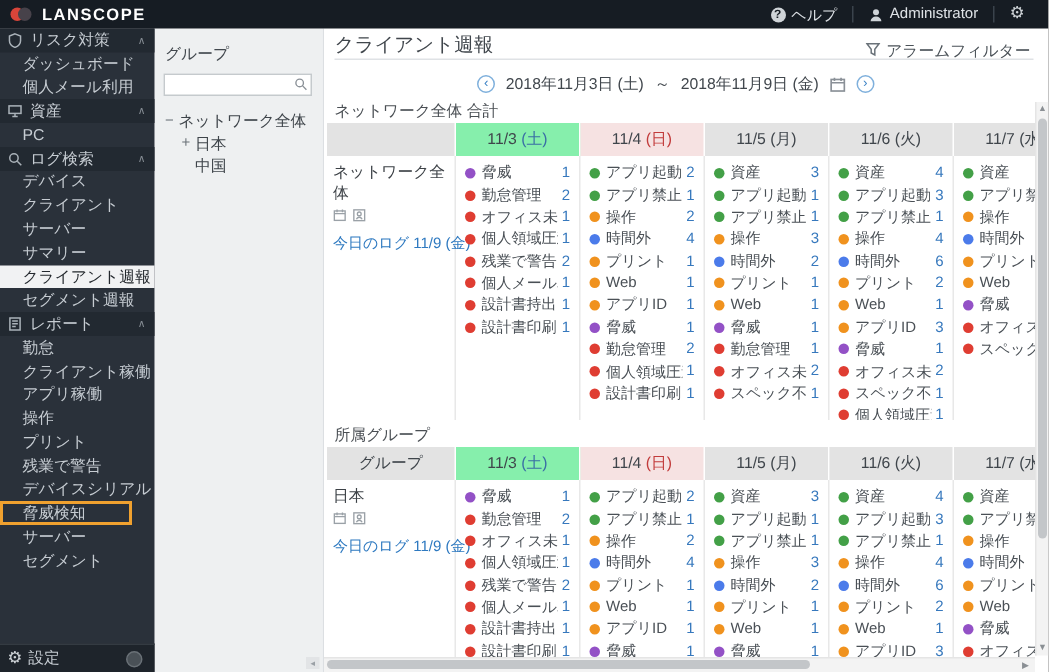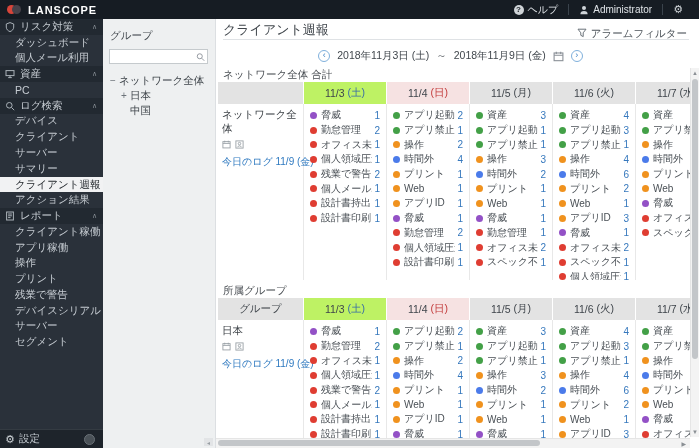--- a/index.html
+++ b/index.html
@@ -61,21 +61,21 @@
   .cal{color:#7a8288;cursor:pointer;display:inline-flex;}
   
   #tables{position:absolute;left:2px;top:49px;width:473px;height:370px;overflow:hidden;}
   .ttitle{font-size:10.5px;color:#4a4f54;margin:0 0 2px 5px;height:12px;line-height:12px;}
   .thead{display:flex;height:22px;}
   .hcell{box-sizing:border-box;border-right:1px solid #fff;display:flex;align-items:center;justify-content:center;
     font-size:10.5px;flex:0 0 auto;gap:3px;}
   .hfirst{width:86px;background:#e3e3e3;color:#3f454b;}
   .hday{width:83px;}
   .wd{background:#e3e3e3;color:#3f454b;}
-  .sat{background:#bef264;color:#3f454b;}
+  .sat{background:#86efac;color:#3f454b;}
   .sat .dayname{color:#3a6ea5;}
   .sun{background:#f6e2e2;color:#3f454b;}
   .sun .dayname{color:#c23b3b;}
   .tbody{display:flex;background:#fff;align-items:stretch;}
   .t1body{height:176px;overflow:hidden;}
   .lcell{width:86px;flex:0 0 86px;box-sizing:border-box;padding:4px 2px 0 4px;border-right:1px solid #e8e8e8;
     font-size:10.5px;color:#3c4146;}
   .rowics{display:flex;gap:4px;margin:3px 0 4px 0;color:#9aa1a7;}
   .todaylog{color:#2e79c0;font-size:10px;white-space:nowrap;cursor:pointer;}
   .bcol{width:83px;flex:0 0 83px;box-sizing:border-box;padding:4px 6px 0 6px;border-right:1px solid #e8e8e8;}
@@ -178,49 +178,55 @@
         <div class="srow sitem">
           <span>サーバー</span>
         </div>
         <div class="srow sitem">
           <span>サマリー</span>
         </div>
         <div class="srow sitem ssel">
           <span>クライアント週報</span>
         </div>
         <div class="srow sitem">
-          <span>アクション結果</span>
+          <span>セグメント週報</span>
         </div>
         <div class="srow ssec">
           <span class="sic">
             <svg viewBox="0 0 10 10">
               <rect x="1.6" y="1" width="6.8" height="8" fill="none" stroke="currentColor"></rect>
               <path d="M3.1 3h3.8M3.1 4.8h3.8M3.1 6.6h2.4" stroke="currentColor"></path>
             </svg>
           </span>
           <span>レポート</span>
           <span class="schev">∧</span>
         </div>
         <div class="srow sitem">
+          <span>勤怠</span>
+        </div>
+        <div class="srow sitem">
           <span>クライアント稼働</span>
         </div>
         <div class="srow sitem">
           <span>アプリ稼働</span>
         </div>
         <div class="srow sitem">
           <span>操作</span>
         </div>
         <div class="srow sitem">
           <span>プリント</span>
         </div>
         <div class="srow sitem">
           <span>残業で警告</span>
         </div>
         <div class="srow sitem">
           <span>デバイスシリアル</span>
+        </div>
+        <div class="srow sitem shl">
+          <span>脅威検知</span>
         </div>
         <div class="srow sitem">
           <span>サーバー</span>
         </div>
         <div class="srow sitem">
           <span>セグメント</span>
         </div>
       </div>
     <div class="side-footer">
       <span class="gicon">⚙</span>

